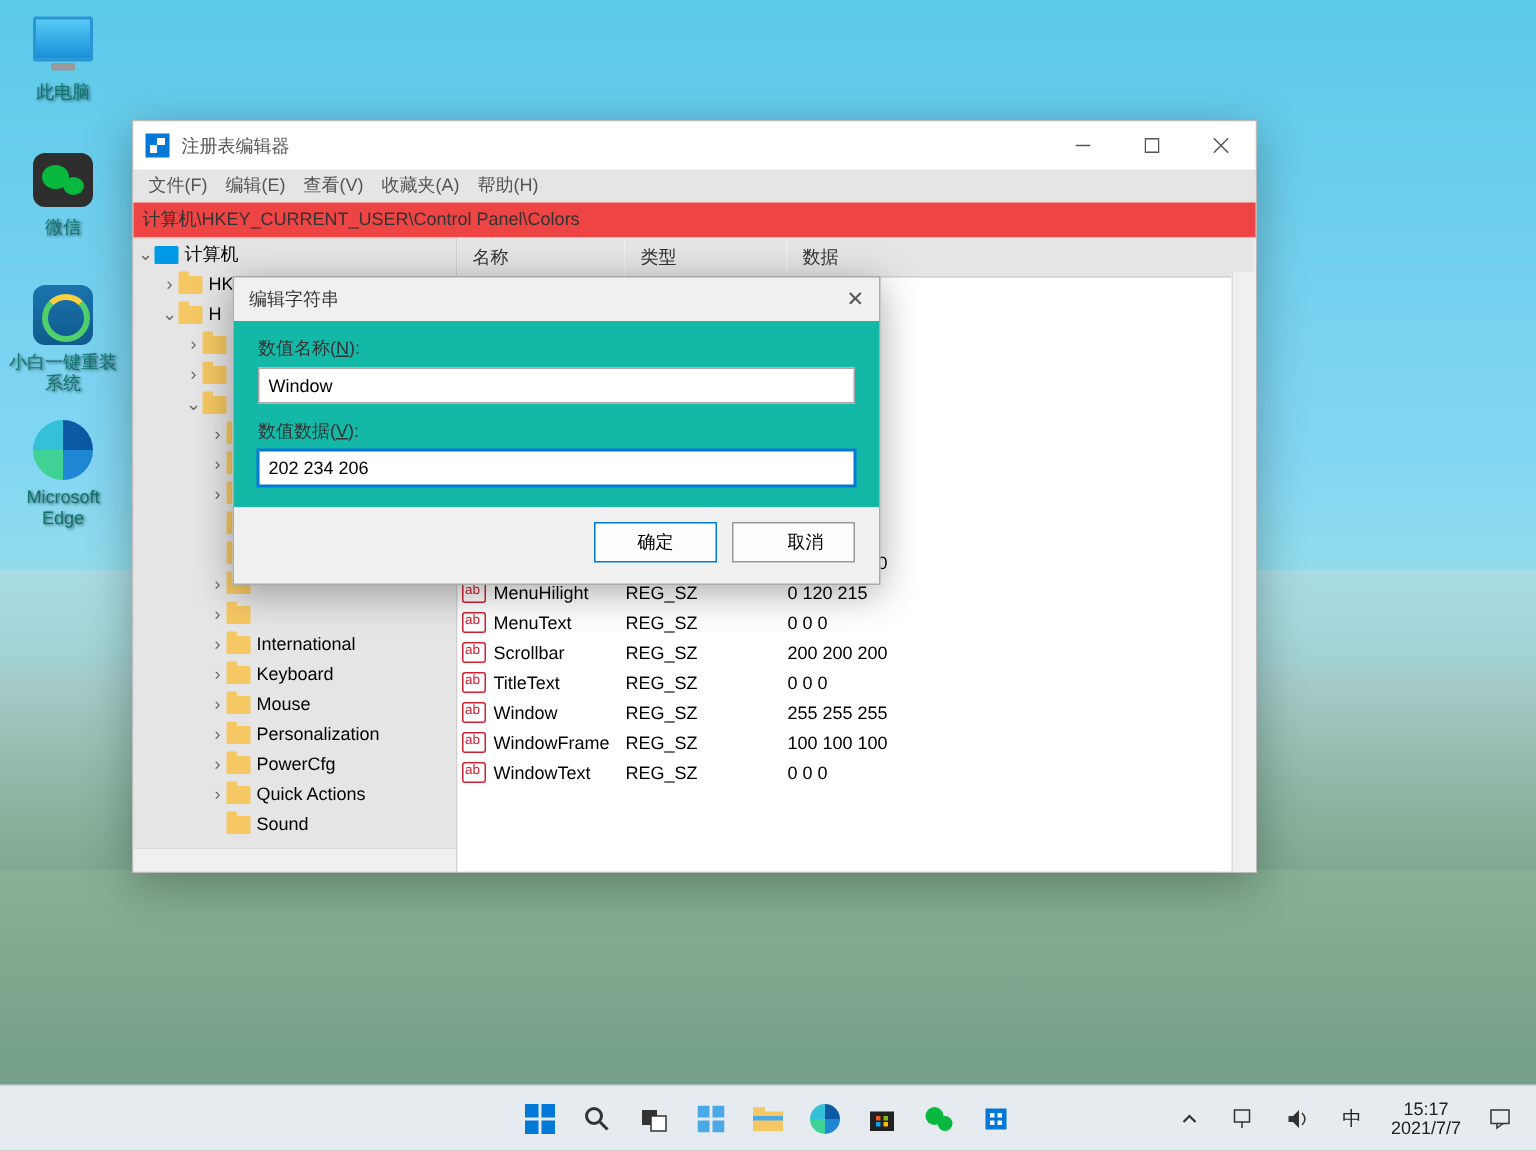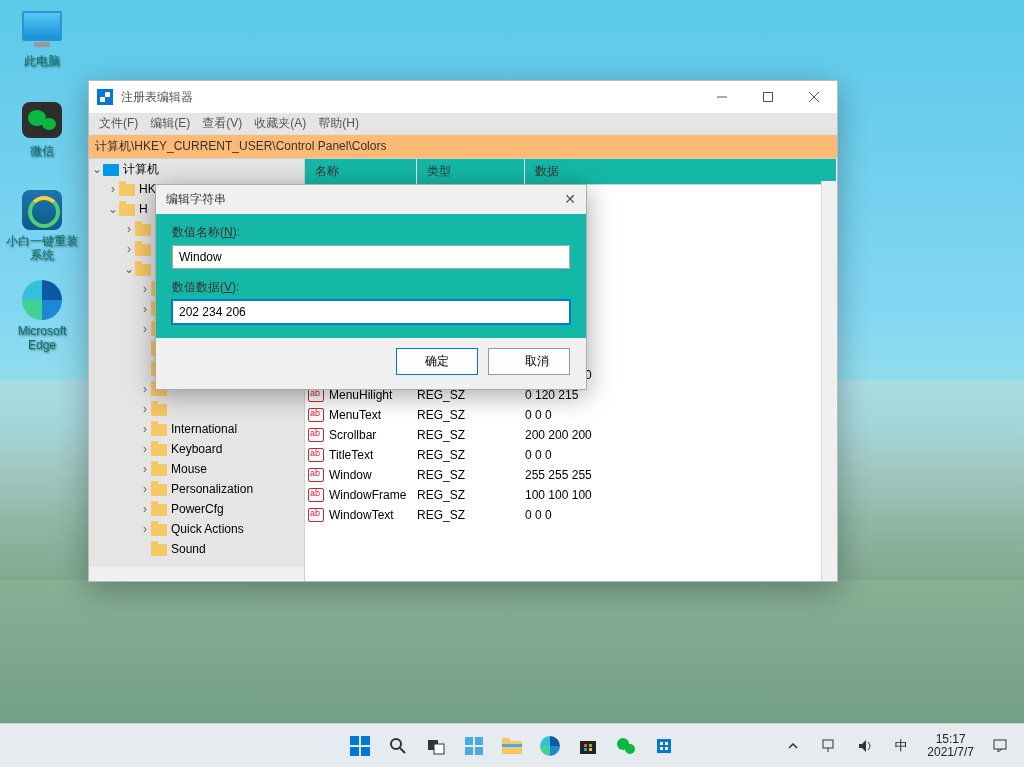--- a/index.html
+++ b/index.html
@@ -20,26 +20,26 @@
 .i-edge { width:40px;height:40px;border-radius:50%;background:conic-gradient(#0c59a4 0 25%,#1e88d4 25% 50%,#40d294 50% 75%,#34c0d9 75% 100%);}
 .regedit-window { position:absolute; left:88px; top:80px; width:750px; height:502px; background:#fff; box-shadow:0 8px 30px rgba(0,0,0,.3); display:flex; flex-direction:column; border:1px solid #bbb;}
 .titlebar { height:32px; display:flex; align-items:center; padding-left:8px; background:#fff;}
 .tb-icon { width:16px;height:16px;background:#0078d7;margin-right:8px;position:relative;}
 .tb-icon::before{content:"";position:absolute;inset:3px;background:conic-gradient(#fff 0 25%,transparent 0 50%,#fff 0 75%,transparent 0);}
 .tb-title { color:#555;font-size:12px; }
 .wc { margin-left:auto; display:flex; }
 .wc .btn { width:46px;height:32px;display:flex;align-items:center;justify-content:center;color:#555;cursor:pointer;}
 .menubar { height:22px; display:flex; align-items:center; background:#e5e5e5; border-bottom:1px solid #e0e0e0; padding:0 4px;}
 .menubar .m { padding:0 6px; color:#555; font-size:12px;}
-.addressbar { height:24px; background:#fdba74; border-bottom:1px solid #d0d0d0; display:flex; align-items:center; padding:0 6px; color:#333;}
+.addressbar { height:24px; background:#ef4444; border-bottom:1px solid #d0d0d0; display:flex; align-items:center; padding:0 6px; color:#333;}
 .body { flex:1; display:flex; min-height:0;}
 .tree-pane { width:216px; border-right:1px solid #d0d0d0; overflow:hidden; background:#e5e5e5;}
 .tree-pane .scr { height:100%; overflow:auto; }
 .list-pane { flex:1; background:#fff; position:relative; display:flex; flex-direction:column;}
-.headers { display:flex; border-bottom:1px solid #d0d0d0; background:#14b8a6;}
+.headers { display:flex; border-bottom:1px solid #d0d0d0; background:#e5e5e5;}
 .headers .h { padding:4px 10px; font-size:12px; color:#333; border-right:1px solid #eee;}
 .h-name{width:112px;} .h-type{width:108px;} .h-data{flex:1;}
 .rows { overflow:auto; flex:1;}
 .row { display:flex; padding:1px 0; align-items:center; height:20px;}
 .row .ri { width:22px; display:flex; justify-content:center; }
 .row .ri span { width:16px;height:14px;border:1px solid #c23; background:#fff;position:relative;border-radius:2px;}
 .row .ri span::before{content:"ab";position:absolute;font-size:9px;color:#c23;left:1px;top:-1px;}
 .row .rn { width:90px; padding-left:2px;}
 .row .rt { width:108px;}
 .row .rd { flex:1;}

